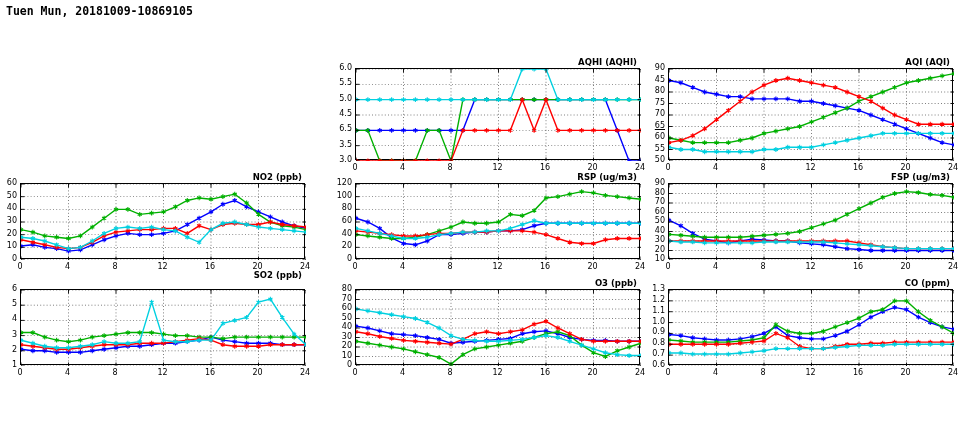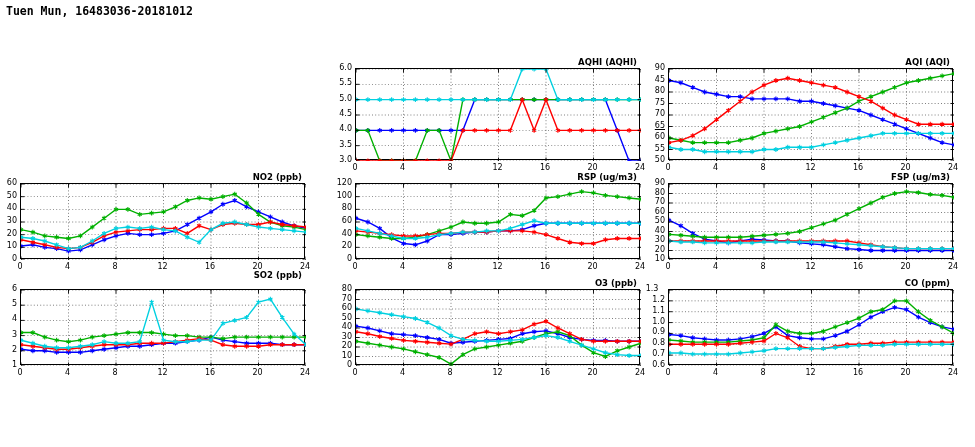--- a/index.html
+++ b/index.html
@@ -10,21 +10,21 @@
   .plotbox{position:absolute;border:1px solid #000;box-sizing:border-box;background:#fff;}
   .panel-label{position:absolute;font-family:"DejaVu Sans",sans-serif;font-size:8.5px;font-weight:bold;color:#000;white-space:nowrap;}
   .ytick{position:absolute;font-family:"DejaVu Sans",sans-serif;font-size:8px;color:#000;text-align:right;white-space:nowrap;}
   .xtick{position:absolute;font-family:"DejaVu Sans",sans-serif;font-size:8px;color:#000;text-align:center;white-space:nowrap;}
   svg{display:block;}
 </style>
 </head>
 <body>
 
 <div id="root">
-  <div class="title">Tuen Mun, 16483036-20181012</div>
+  <div class="title">Tuen Mun, 20181009-10869105</div>
   <div id="panels">
       <div class="panel" style="left: 0px; top: 0px; width: 975px; height: 447px; pointer-events: none;">
         <div class="plotbox" style="left: 355px; top: 22px; width: 285px; height: 92px;">
           <svg width="285" height="92" viewBox="0 0 285 92" style="position: absolute; left: 0px; top: 0px;">
             <line x1="0" x2="285" y1="92" y2="92" stroke="#000" stroke-width="0.6" stroke-dasharray="1,2.2" opacity="0.85"></line>
             <line x1="0" x2="285" y1="76.66666666666667" y2="76.66666666666667" stroke="#000" stroke-width="0.6" stroke-dasharray="1,2.2" opacity="0.85"></line>
             <line x1="0" x2="285" y1="61.333333333333336" y2="61.333333333333336" stroke="#000" stroke-width="0.6" stroke-dasharray="1,2.2" opacity="0.85"></line>
             <line x1="0" x2="285" y1="46" y2="46" stroke="#000" stroke-width="0.6" stroke-dasharray="1,2.2" opacity="0.85"></line>
             <line x1="0" x2="285" y1="30.66666666666667" y2="30.66666666666667" stroke="#000" stroke-width="0.6" stroke-dasharray="1,2.2" opacity="0.85"></line>
             <line x1="0" x2="285" y1="15.333333333333329" y2="15.333333333333329" stroke="#000" stroke-width="0.6" stroke-dasharray="1,2.2" opacity="0.85"></line>
@@ -68,21 +68,21 @@
             <line y1="30.66666666666667" y2="30.66666666666667" x1="285" x2="281.5" stroke="#000" stroke-width="0.9"></line>
             <line y1="15.333333333333329" y2="15.333333333333329" x1="0" x2="3.5" stroke="#000" stroke-width="0.9"></line>
             <line y1="15.333333333333329" y2="15.333333333333329" x1="285" x2="281.5" stroke="#000" stroke-width="0.9"></line>
             <line y1="0" y2="0" x1="0" x2="3.5" stroke="#000" stroke-width="0.9"></line>
             <line y1="0" y2="0" x1="285" x2="281.5" stroke="#000" stroke-width="0.9"></line>
           </svg>
         </div>
         <div class="panel-label" style="left: 637px; top: 11px; transform: translateX(-100%);">AQHI (AQHI)</div>
         <div class="ytick" style="width: 26px; left: 326px; top: 109px;">3.0</div>
         <div class="ytick" style="width: 26px; left: 326px; top: 93.6667px;">3.5</div>
-        <div class="ytick" style="width: 26px; left: 326px; top: 78.3333px;">4.0</div>
+        <div class="ytick" style="width: 26px; left: 326px; top: 78.3333px;">6.5</div>
         <div class="ytick" style="width: 26px; left: 326px; top: 63px;">4.5</div>
         <div class="ytick" style="width: 26px; left: 326px; top: 47.6667px;">5.0</div>
         <div class="ytick" style="width: 26px; left: 326px; top: 32.3333px;">5.5</div>
         <div class="ytick" style="width: 26px; left: 326px; top: 17px;">6.0</div>
         <div class="xtick" style="width: 20px; left: 345px; top: 117px;">0</div>
         <div class="xtick" style="width: 20px; left: 392.5px; top: 117px;">4</div>
         <div class="xtick" style="width: 20px; left: 440px; top: 117px;">8</div>
         <div class="xtick" style="width: 20px; left: 487.5px; top: 117px;">12</div>
         <div class="xtick" style="width: 20px; left: 535px; top: 117px;">16</div>
         <div class="xtick" style="width: 20px; left: 582.5px; top: 117px;">20</div>
@@ -579,21 +579,21 @@
           </svg>
         </div>
         <div class="panel-label" style="left: 950px; top: 232px; transform: translateX(-100%);">CO (ppm)</div>
         <div class="ytick" style="width: 26px; left: 639px; top: 314px;">0.6</div>
         <div class="ytick" style="width: 26px; left: 639px; top: 303.143px;">0.7</div>
         <div class="ytick" style="width: 26px; left: 639px; top: 292.286px;">0.8</div>
         <div class="ytick" style="width: 26px; left: 639px; top: 281.429px;">0.9</div>
         <div class="ytick" style="width: 26px; left: 639px; top: 270.571px;">1.0</div>
         <div class="ytick" style="width: 26px; left: 639px; top: 259.714px;">1.1</div>
         <div class="ytick" style="width: 26px; left: 639px; top: 248.857px;">1.2</div>
-        <div class="ytick" style="width: 26px; left: 639px; top: 238px; text-align: center;">1.3</div>
+        <div class="ytick" style="width: 26px; left: 639px; top: 238px;">1.3</div>
         <div class="xtick" style="width: 20px; left: 658px; top: 322px;">0</div>
         <div class="xtick" style="width: 20px; left: 705.5px; top: 322px;">4</div>
         <div class="xtick" style="width: 20px; left: 753px; top: 322px;">8</div>
         <div class="xtick" style="width: 20px; left: 800.5px; top: 322px;">12</div>
         <div class="xtick" style="width: 20px; left: 848px; top: 322px;">16</div>
         <div class="xtick" style="width: 20px; left: 895.5px; top: 322px;">20</div>
         <div class="xtick" style="width: 20px; left: 943px; top: 322px;">24</div>
       </div>
     </div>
 </div>

